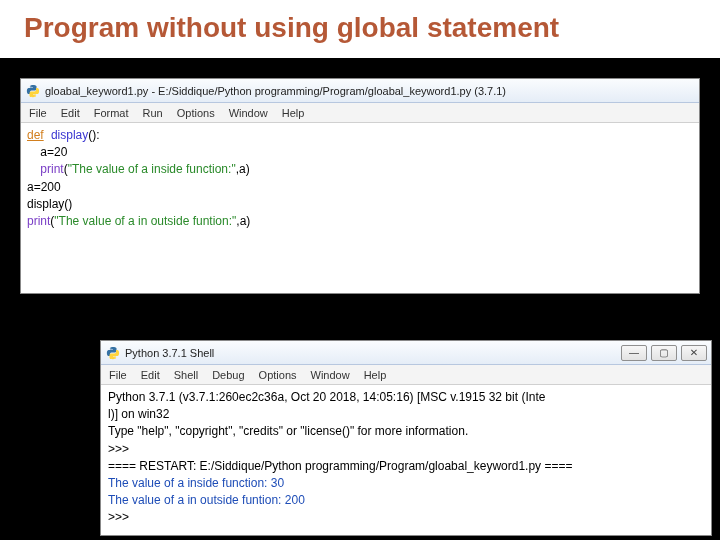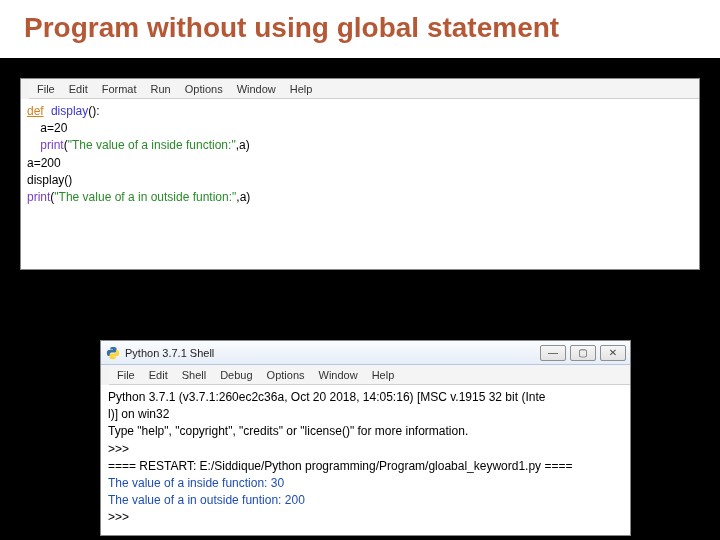--- a/index.html
+++ b/index.html
@@ -5,41 +5,50 @@
 * { margin: 0; padding: 0; box-sizing: border-box; font-family: "Segoe UI", Tahoma, sans-serif; }
 body { width: 720px; height: 540px; background: #000; overflow: hidden; }
 .heading { background: #fff; padding: 12px 24px 14px; }
 .heading h1 { font-size: 28px; font-weight: 700; color: #b55836; font-family: Arial, sans-serif; }
 .win { background: #f2f2f2; border: 1px solid #888; }
 .titlebar { display: flex; align-items: center; height: 24px; background: linear-gradient(#fafcfe,#e5edf7); border-bottom: 1px solid #b7c7df; padding: 0 4px; font-size: 11px; color: #222; }
 .titlebar .icon { width: 16px; height: 16px; display: inline-flex; align-items: center; justify-content: center; margin-right: 4px; }
 .titlebar .title { flex: 1; white-space: nowrap; overflow: hidden; text-overflow: ellipsis; }
 .winctrl { display: flex; gap: 4px; }
 .winctrl .btn { width: 26px; height: 16px; background: linear-gradient(#f7f7f7,#e3e3e3); border: 1px solid #8f8f8f; border-radius: 2px; font-size: 10px; display: flex; align-items: center; justify-content: center; color: #444; }
-.menubar { display: flex; gap: 14px; height: 20px; align-items: center; padding: 0 8px; background: #f4f4f4; border-bottom: 1px solid #d0d0d0; font-size: 11px; color: #333; margin-left: 8px; }
+.menubar { display: flex; gap: 14px; height: 20px; align-items: center; padding: 0 8px; background: #f4f4f4; border-bottom: 1px solid #d0d0d0; font-size: 11px; color: #333; }
 .menubar span { cursor: default; }
 .code { background: #fff; font-family: Consolas, "Courier New", monospace; font-size: 12px; padding: 4px 6px; line-height: 1.35; white-space: pre; color: #000; min-height: 170px; }
 .kw { color: #d27f1e; text-decoration: underline; }
 .nm { color: #3a36d1; }
 .pr { color: #7a3ec6; }
 .str { color: #2a8a2a; }
 .win1 { position: absolute; left: 20px; top: 78px; width: 680px; }
-.win2 { position: absolute; left: 100px; top: 340px; width: 531px; }
+.win2 { position: absolute; left: 100px; top: 340px; width: 612px; }
 .win2 .code { min-height: 150px; padding-left: 7px; }
 .prompt { color: #000; }
 .out-blue { color: #1e4db7; }
 </style>
 </head>
 <body>
 
 <div class="heading">
   <h1>Program without using global statement</h1>
 </div>
 
 <div class="win win1">
+  <div class="titlebar">
+    <span class="icon">
+      <svg width="14" height="14" viewBox="0 0 32 32">
+          <path fill="#3571a3" d="M16 2c-7 0-7 3-7 3v3h7v1H6s-4 0-4 7 4 7 4 7h3v-4s0-4 4-4h7s4 0 4-4V5s0-3-8-3zM11 5a1 1 0 1 1 0 2 1 1 0 0 1 0-2z"></path>
+          <path fill="#ffd43b" d="M16 30c7 0 7-3 7-3v-3h-7v-1h10s4 0 4-7-4-7-4-7h-3v4s0 4-4 4h-7s-4 0-4 4v6s0 3 8 3zm5-3a1 1 0 1 1 0-2 1 1 0 0 1 0 2z"></path>
+        </svg>
+    </span>
+    <span class="title">gloabal_keyword1.py - E:/Siddique/Python programming/Program/gloabal_keyword1.py (3.7.1)</span>
+  </div>
   <div class="menubar">
     <span>File</span>
     <span>Edit</span>
     <span>Format</span>
     <span>Run</span>
     <span>Options</span>
     <span>Window</span>
     <span>Help</span>
   </div>
   <div class="code"><span class="kw">def</span> <span class="nm">display</span><span>():</span>

